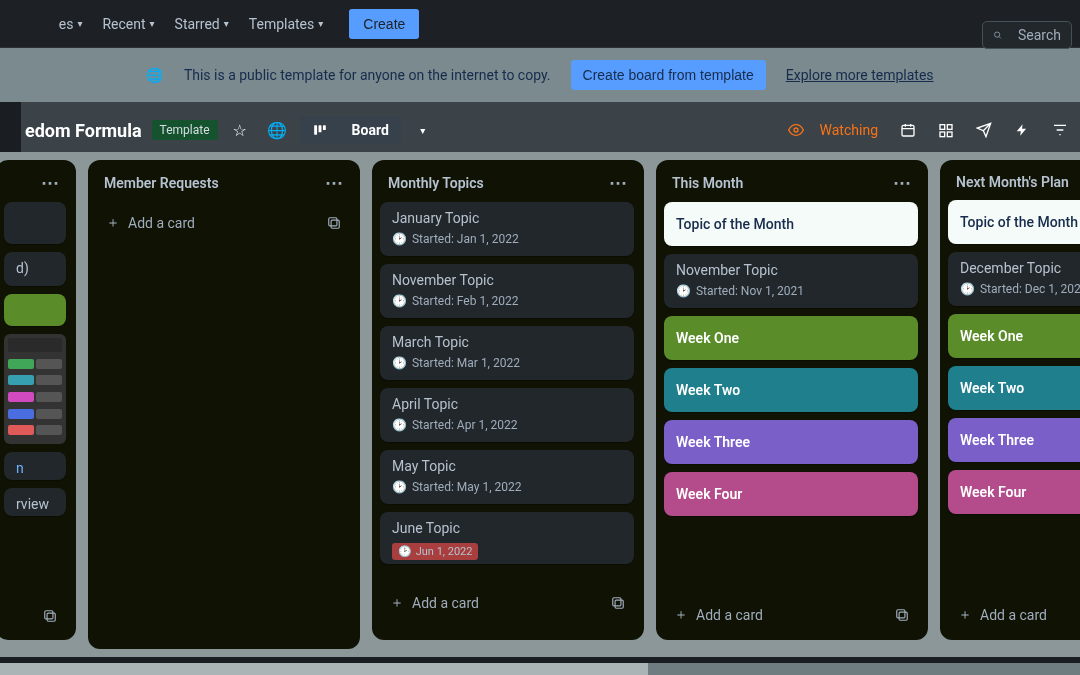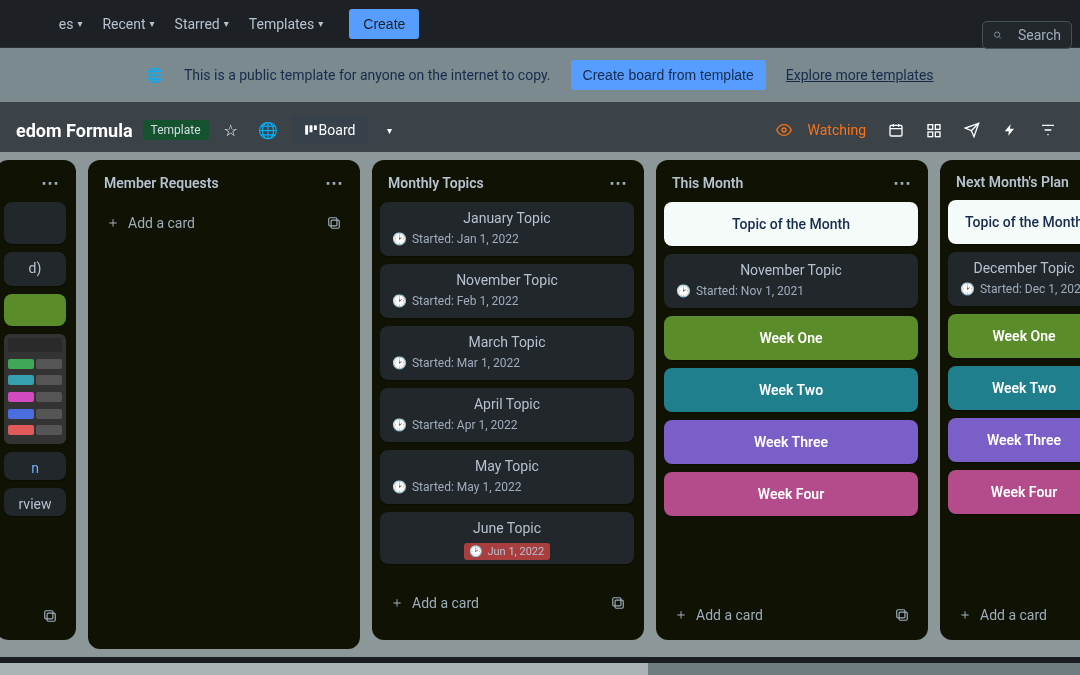--- a/index.html
+++ b/index.html
@@ -76,25 +76,26 @@
     border-radius: 3px;
     cursor:pointer;
   }
   .banner-link {
     color: #172b4d;
     text-decoration: underline;
     cursor:pointer;
   }
   .board-header {
     height: 56px;
-    padding: 10px 16px;
+    padding: 10px 4px;
     display: flex;
     align-items: center;
     gap: 6px;
     background: rgba(100,115,120,.45);
+    margin-left: 21px;
   }
   .board-title {
     font-size: 18px;
     font-weight: 700;
     color:#fff;
   }
   .badge-template {
     background: #14532d;
     color: #d5dde3;
     font-size: 12px;
@@ -106,22 +107,22 @@
     width: 32px; height: 32px;
     display:flex;align-items:center;justify-content:center;
     color:#fff;cursor:pointer;border-radius:3px;
   }
   .view-btn {
     background: #37414b;
     border-radius: 3px;
     padding: 6px 12px;
     display: flex;
     align-items: center;
-    gap: 0;
-    font-weight: 400;
+    gap: 24px;
+    font-weight: 700;
     color:#fff;
     cursor:pointer;
     font-size:14px;
   }
   .watching{ display:flex;align-items:center;gap:16px;color:#f97316;font-size:14px;cursor:pointer;padding:6px 8px;border-radius:3px;}
   .chev{font-size:10px}
 
   .board-canvas {
     position: absolute;
     top: 152px; left:0; right:0;
@@ -166,21 +167,20 @@
     color:#b6c2cf;
     font-size:14px;
     font-weight:600;
   }
   .list-body{
     display:flex;flex-direction:column;gap:8px;
     overflow-y:auto;
     padding-right:2px;
     padding-bottom:4px;
     flex:1;
-    text-align:center;
   }
   .card {
     background: #22272b;
     border-radius: 8px;
     padding: 8px 12px 10px;
     color:#b6c2cf;
     font-size:14px;
     cursor:pointer;
     box-shadow: 0 1px 1px rgba(0,0,0,.3);
   }

